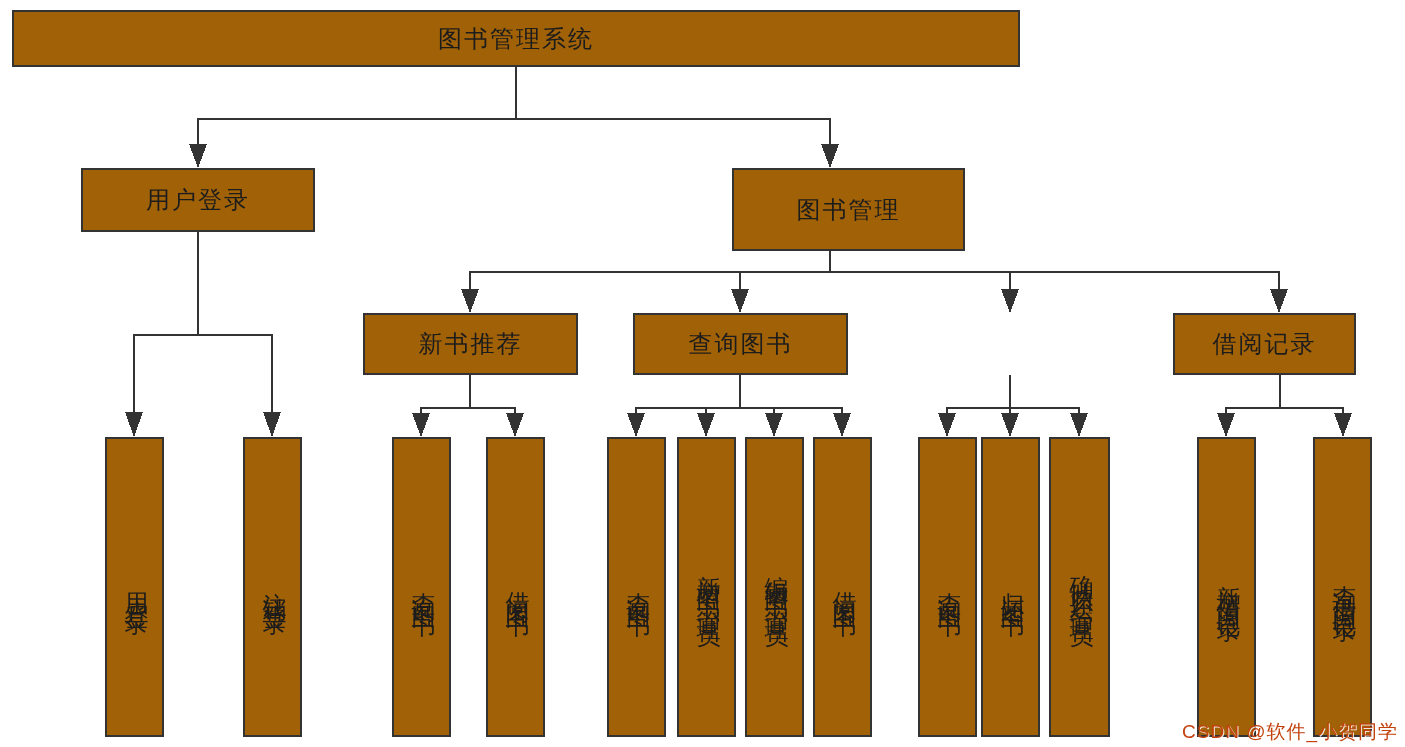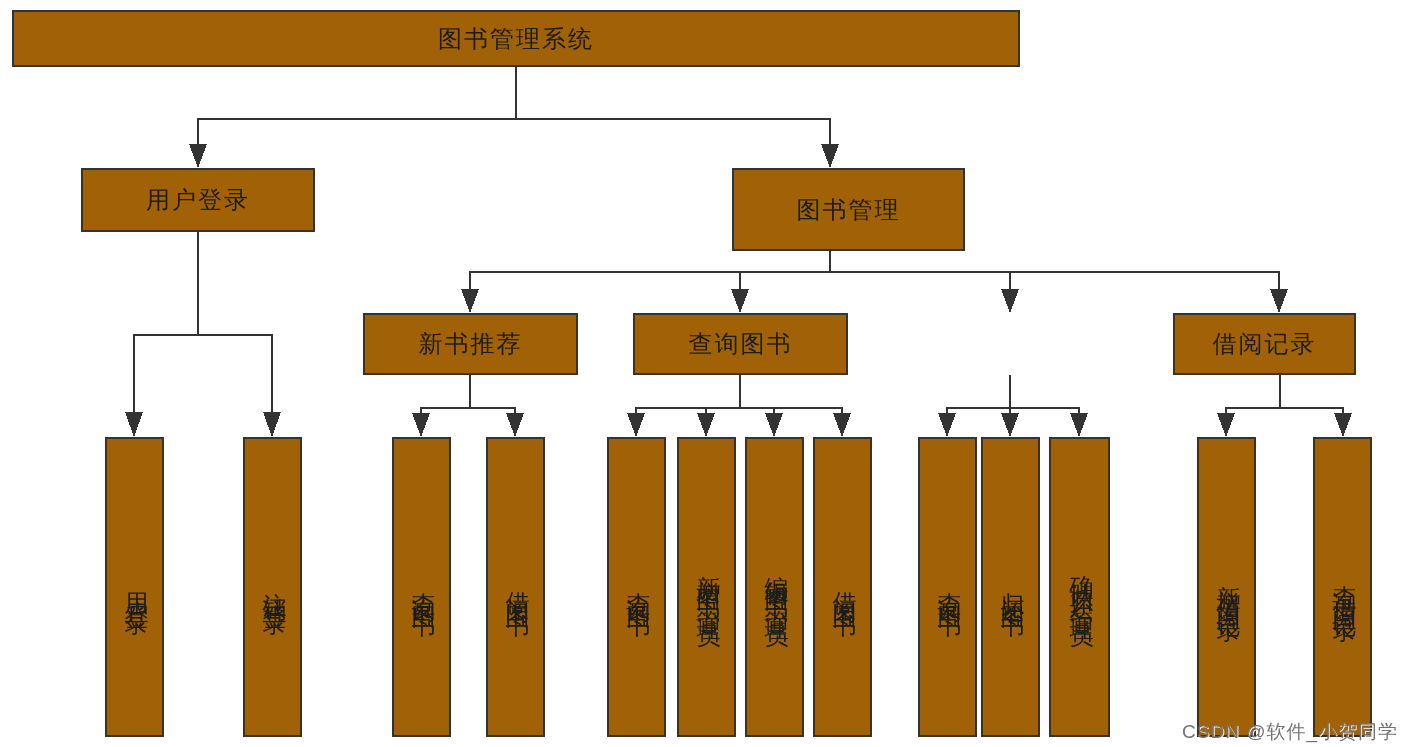--- a/index.html
+++ b/index.html
@@ -40,21 +40,21 @@
     letter-spacing: 7px;
     font-size: 24px;
     line-height: 1;
     white-space: nowrap;
   }
   #watermark {
     position: absolute;
     top: 719px;
     right: 7px;
     font-size: 19px;
-    color: #737373;
+    color: #c2410c;
     letter-spacing: 1px;
     text-shadow: 1px 1px 0 rgba(255,255,255,0.85);
   }
 </style>
 </head>
 <body>
 
 <div id="canvas">
 
   <svg id="wires" viewBox="0 0 1405 747" shape-rendering="crispEdges">

